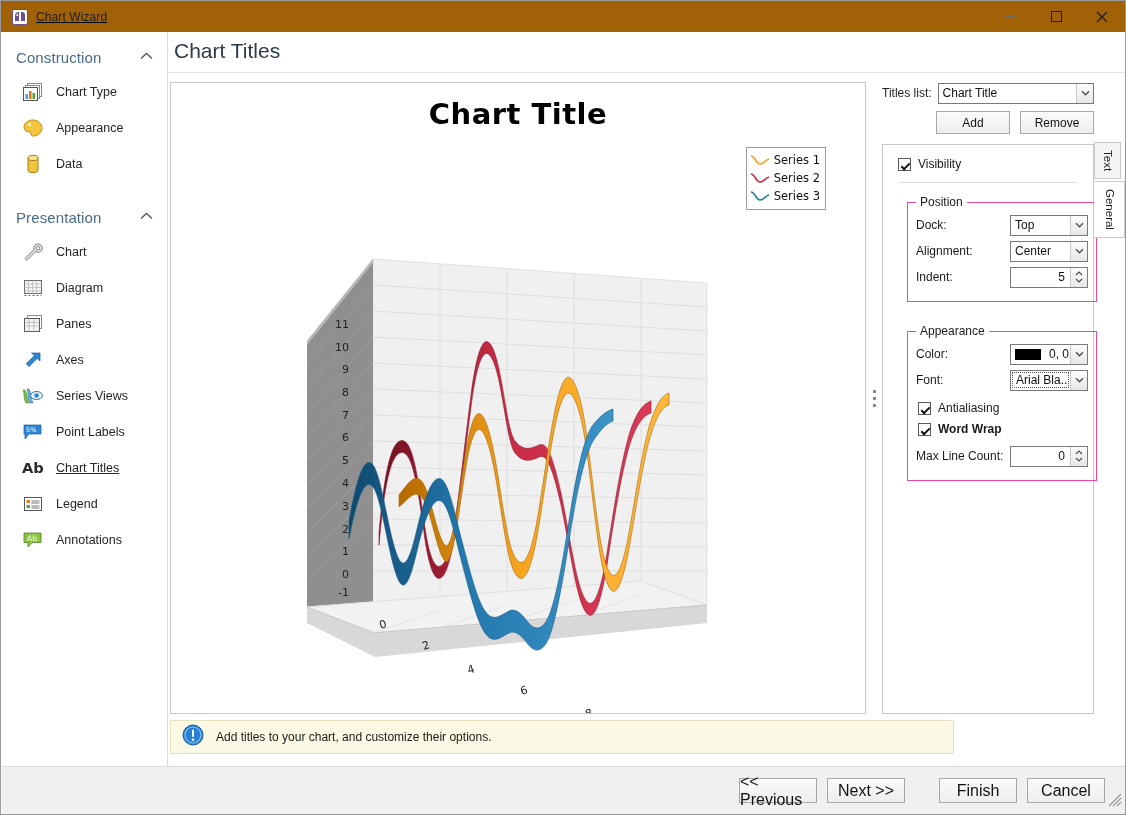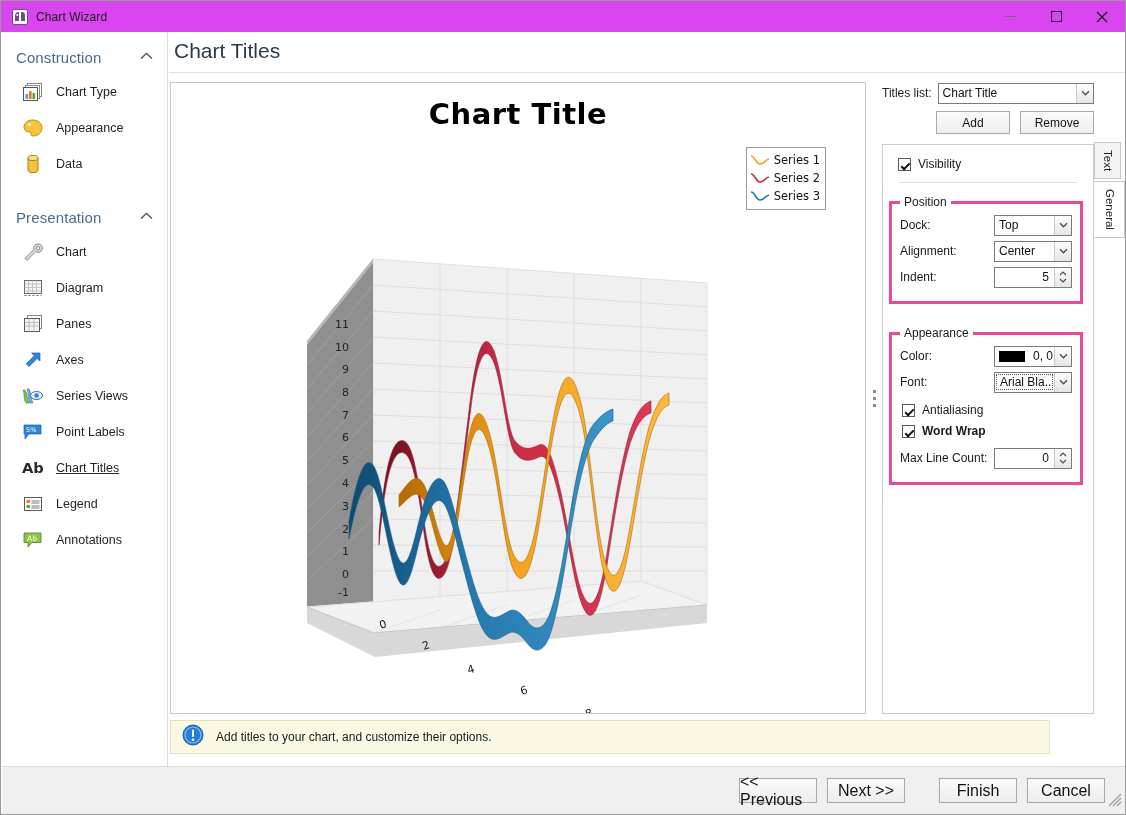--- a/index.html
+++ b/index.html
@@ -13,22 +13,22 @@
   #app {
     position: relative;
     width: 1126px; height: 815px;
     background: #ffffff;
     border: 1px solid #9a9a9a;
   }
 
   
   .titlebar {
     position: absolute; left: 0; top: 0; width: 1124px; height: 31px;
-    background: #d946ef;
-    display: flex; align-items: center;
+    background: #a16207;
+    display: flex; align-items: center; text-decoration: underline;
   }
   .tb-icon {
     width: 16px; height: 16px; margin-left: 11px; margin-right: 8px;
     position: relative; flex: none;
   }
   .tb-icon svg { display:block; }
   .tb-title { font-size: 12px; color: #1c1c1c; letter-spacing: .1px; }
   .tb-spacer { flex: 1; }
   .win-btn {
     width: 46px; height: 30px; display: flex; align-items: center; justify-content: center;
@@ -156,22 +156,22 @@
   }
   .chkbox.on::after {
     content: ""; position: absolute; left: 2px; top: 4px;
     width: 7px; height: 3px; border-left: 2px solid #111; border-bottom: 2px solid #111;
     transform: rotate(-45deg);
   }
   .chk-lbl { font-size: 12px; color: #1a1a1a; }
   .hr { height: 1px; background: #dedede; margin: 11px 16px 0 16px; }
 
   fieldset.grp {
-    margin: 12px 14px 0 6px; padding: 2px 8px 12px 8px;
-    border: 3px solid #ec4899;
+    margin: 12px 14px 0 24px; padding: 2px 8px 12px 8px;
+    border: 1px solid #ec4899;
   }
   fieldset.grp legend { font-size: 12px; color: #1a1a1a; padding: 0 4px; }
   .frow { display: flex; align-items: center; height: 24px; margin-top: 2px; }
   .frow .fl { font-size: 12px; color: #1a1a1a; width: 94px; flex: none; }
   .frow .fc { width: 78px; }
 
   .spin {
     position: relative; height: 21px; border: 1px solid #7a7a7a; background:#fff;
     display:flex; align-items:center;
   }
@@ -184,21 +184,21 @@
     display:flex; flex-direction: column; align-items:center; justify-content:center; gap:2px;
   }
   .spin .sbtns svg { display:block; }
 
   .swatchcombo { display:flex; align-items:center; }
   .swatch { width: 26px; height: 11px; background: #000; margin: 0 4px 0 4px; flex:none; }
   .fontcombo .cval { border: 1px dotted #555; margin: 1px; padding-left: 3px; }
 
   
   .infobar {
-    position: absolute; left: 169px; top: 719px; width: 880px; height: 34px;
+    position: absolute; left: 169px; top: 719px; width: 784px; height: 34px;
     background: #fbf8e3; border: 1px solid #e6e0c0;
     display: flex; align-items: center;
   }
   .infobar .ico { margin: 0 12px 0 11px; flex:none; }
   .infobar .msg { font-size: 12px; color: #1b1b1b; }
 
   
   .footer {
     position: absolute; left: 1px; bottom: 0; width: 1123px; height: 48px;
     background: #f0f0f0; border-top: 1px solid #dadada;

